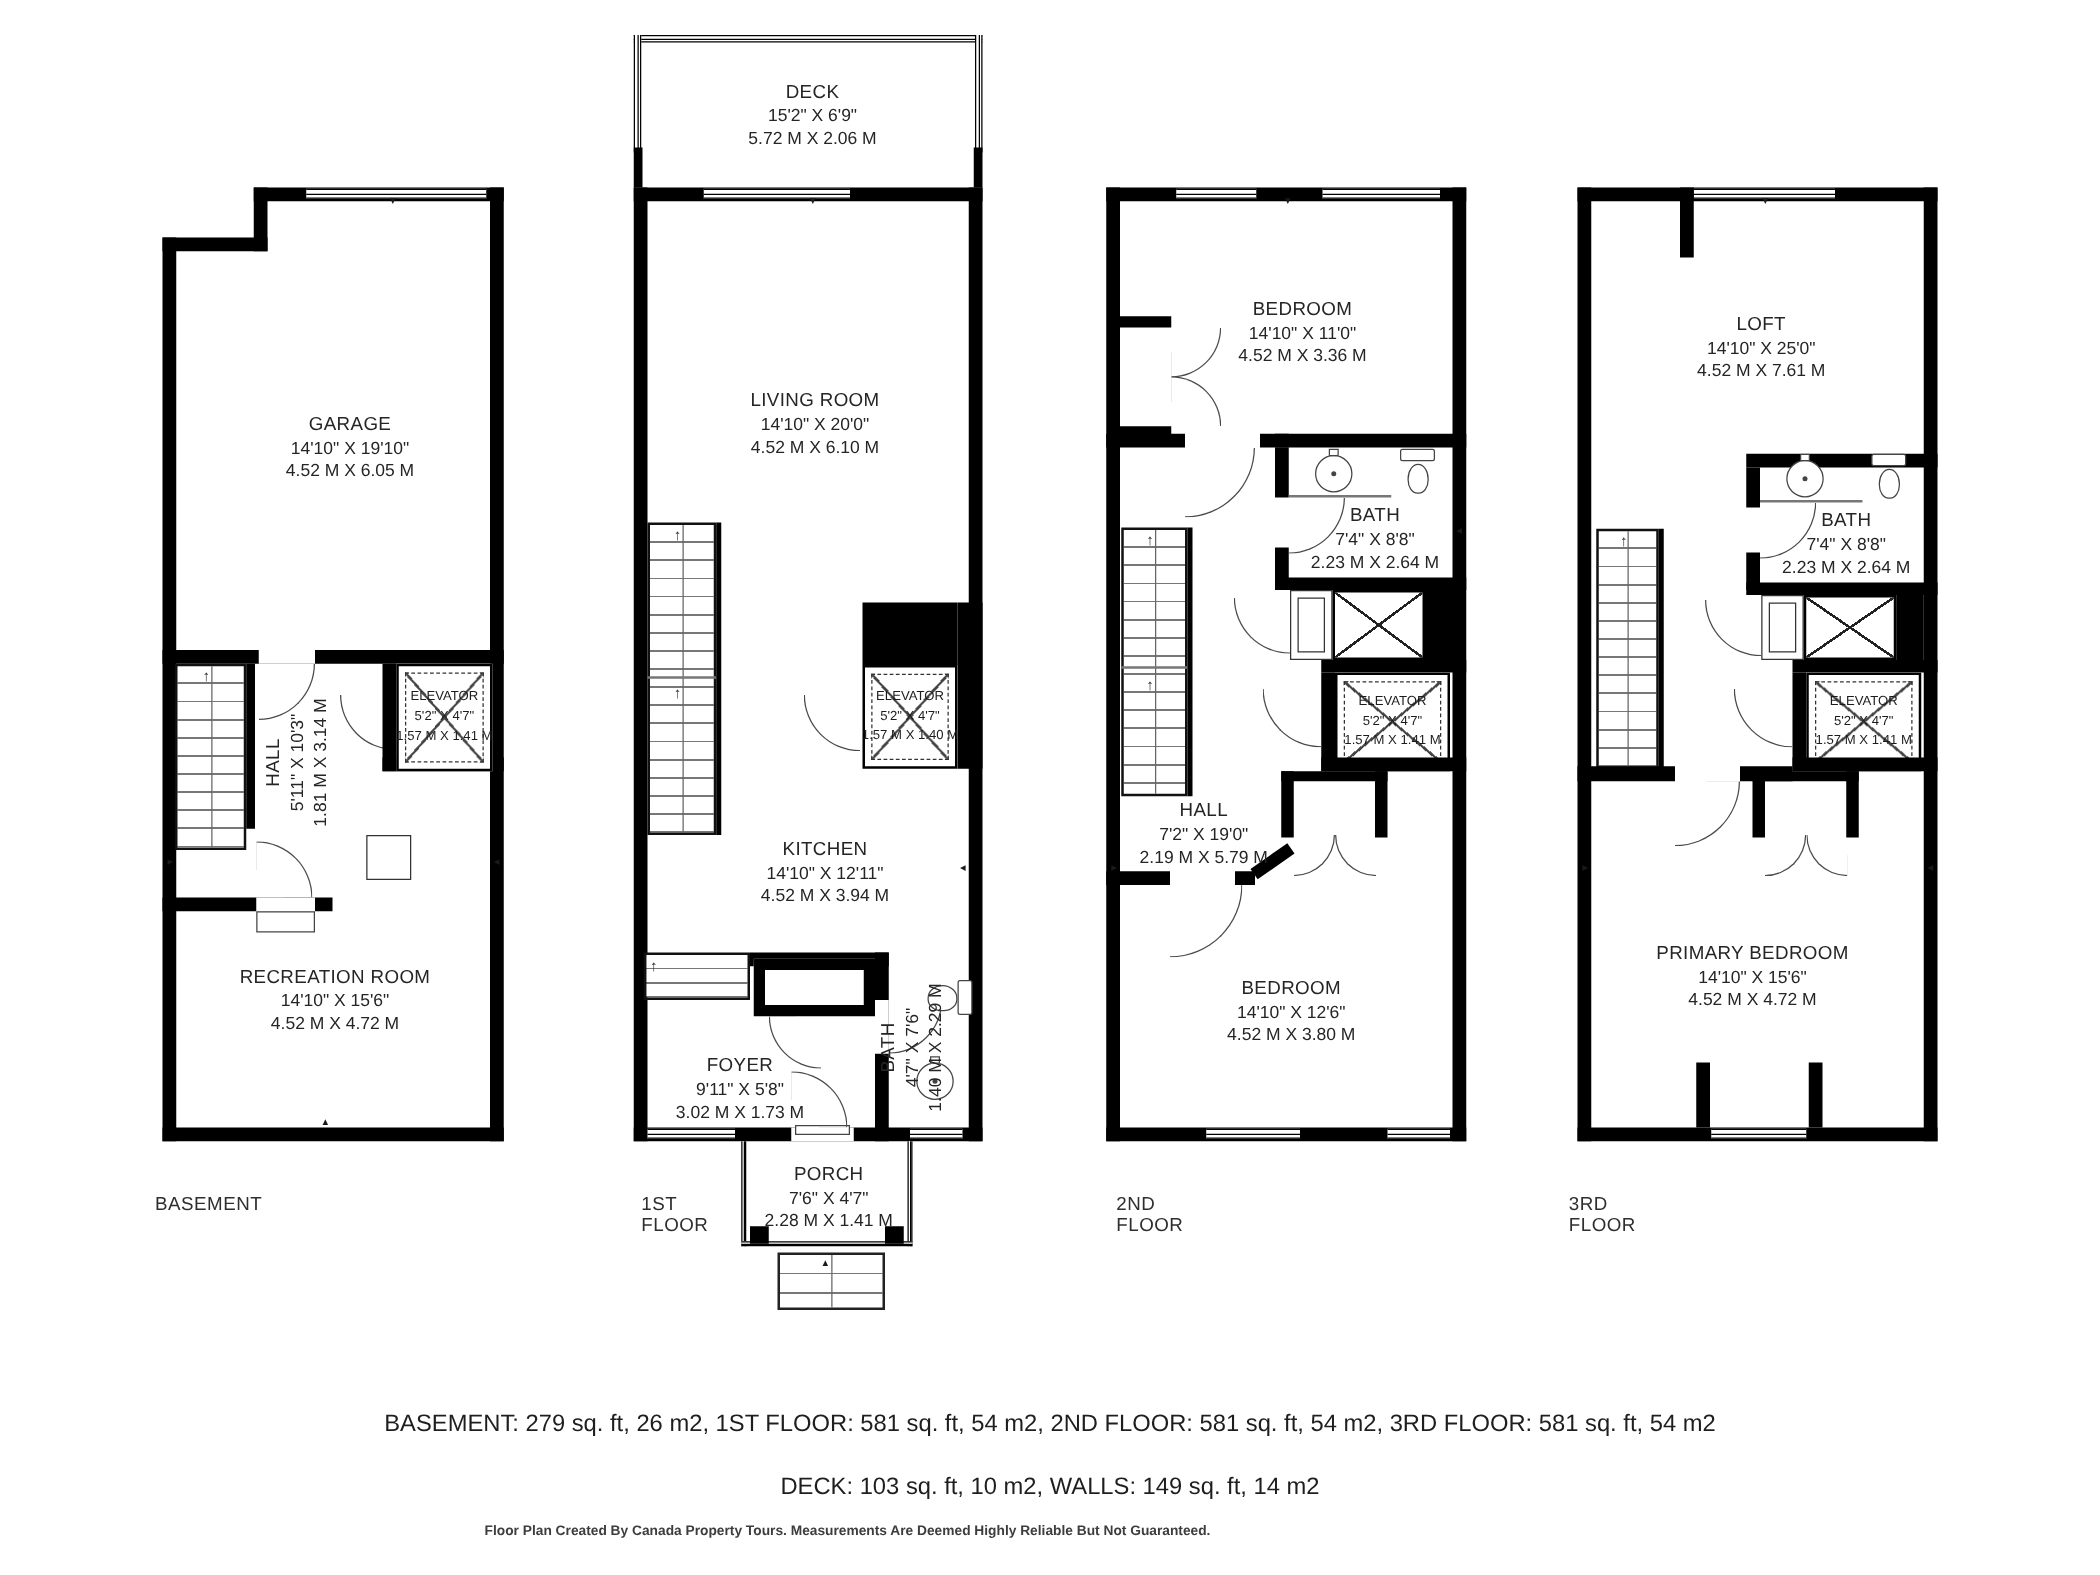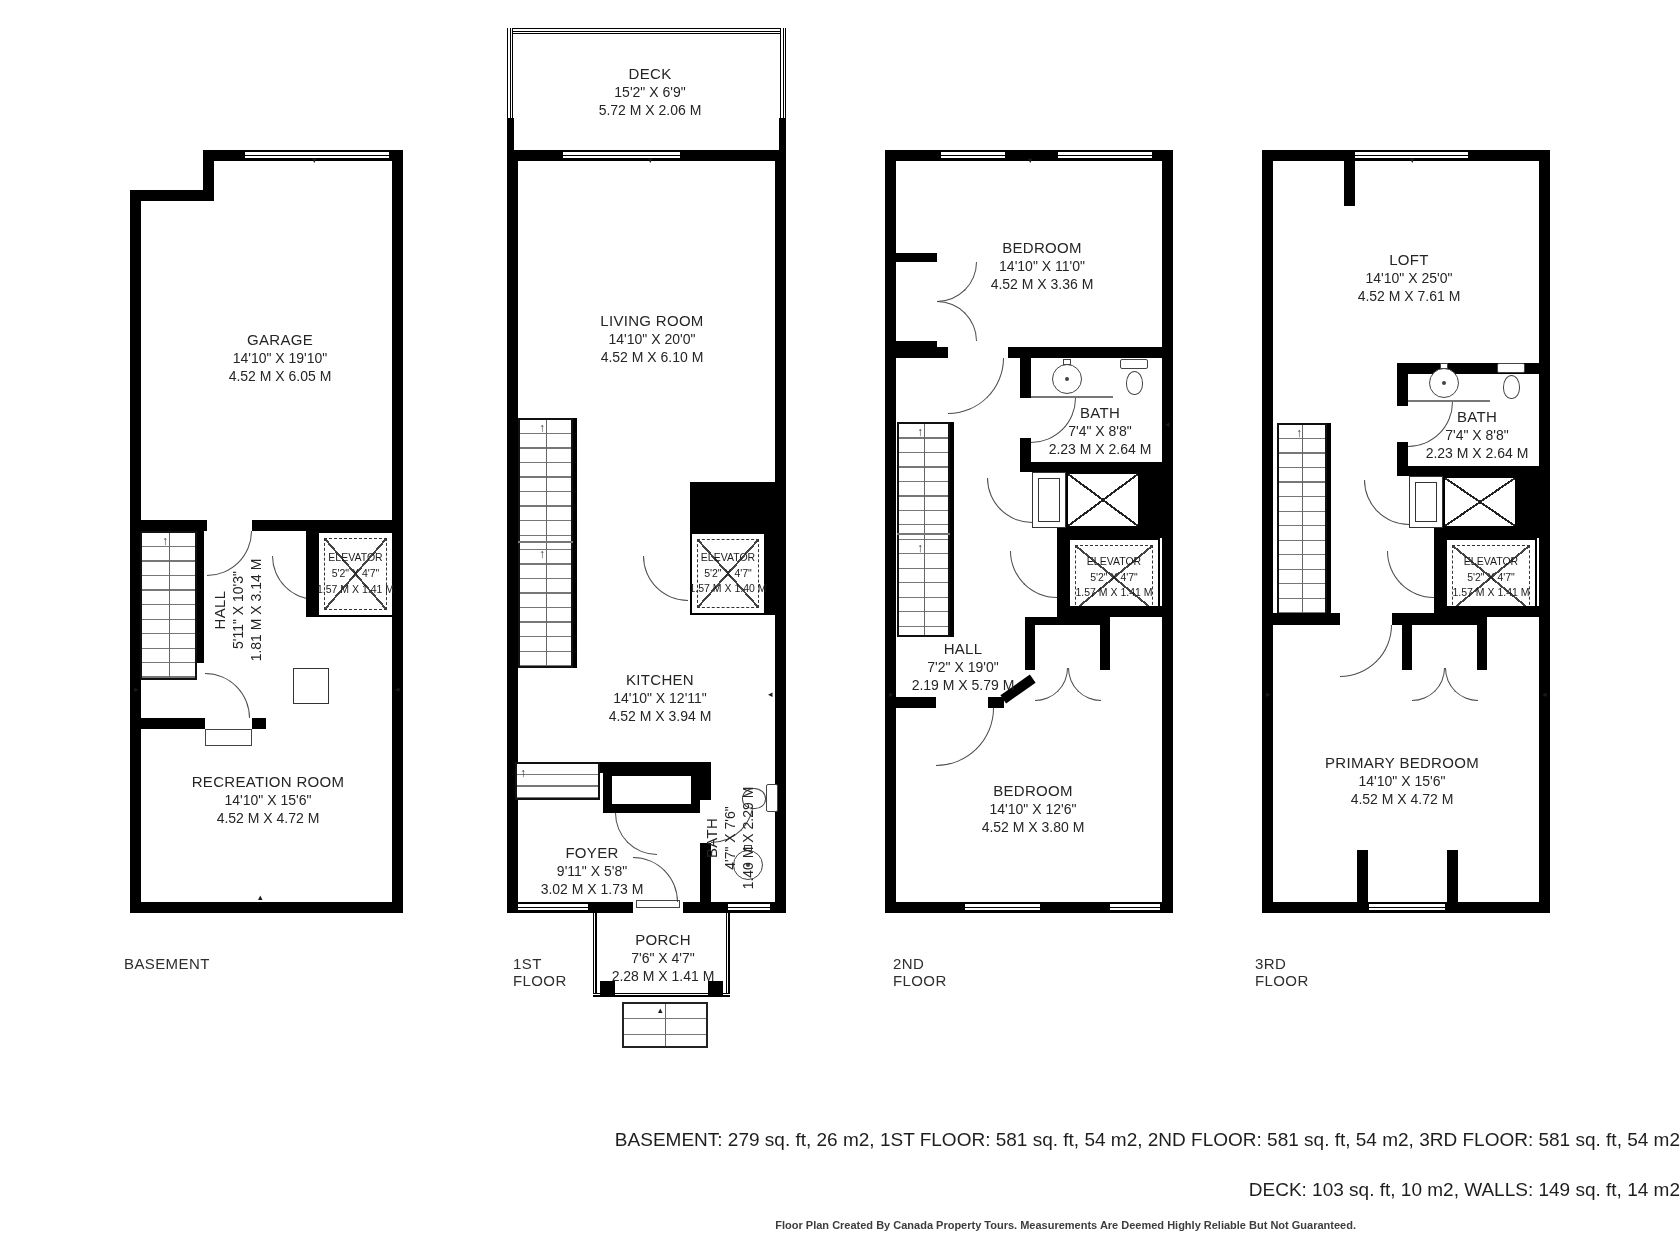--- a/index.html
+++ b/index.html
@@ -58,24 +58,24 @@
   .diag{position:absolute;background:#000;}
   
   .ic{position:absolute;font-size:9px;line-height:1;color:#1a1a1a;z-index:2;}
   .ar-d::after{content:"▾";}
   .ar-u::after{content:"▴";}
   .ar-l::after{content:"◂";}
   .ar-r::after{content:"▸";}
   .sarr{position:absolute;font-size:12px;color:#333;z-index:2;}
   .sarr::after{content:"↑";}
   
-  .sumline{position:absolute;left:0;width:1680px;text-align:right;font-size:19px;color:#1e1e1e;z-index:4;}
+  .sumline{position:absolute;left:0;width:1680px;text-align:center;font-size:19px;color:#1e1e1e;z-index:4;}
   .watermark{position:absolute;left:50%;transform:translateX(-50%);font-size:30px;color:#c3c3c3;
      white-space:nowrap;letter-spacing:.5px;background:rgba(244,244,244,.55);padding:1px 16px;z-index:3;}
-  .disclaimer{position:absolute;left:0;width:1356px;text-align:right;font-size:11px;font-weight:600;
+  .disclaimer{position:absolute;left:0;width:1356px;text-align:center;font-size:11px;font-weight:600;
      color:#3d3d3d;z-index:4;}
 </style>
 </head>
 <body>
 
 <div id="canvas">
 
   <div class="abs">
     <div class="w" style="left:203px;top:150px;width:200px;height:11px"></div>
     <div class="w" style="left:203px;top:150px;width:11px;height:51px"></div>

